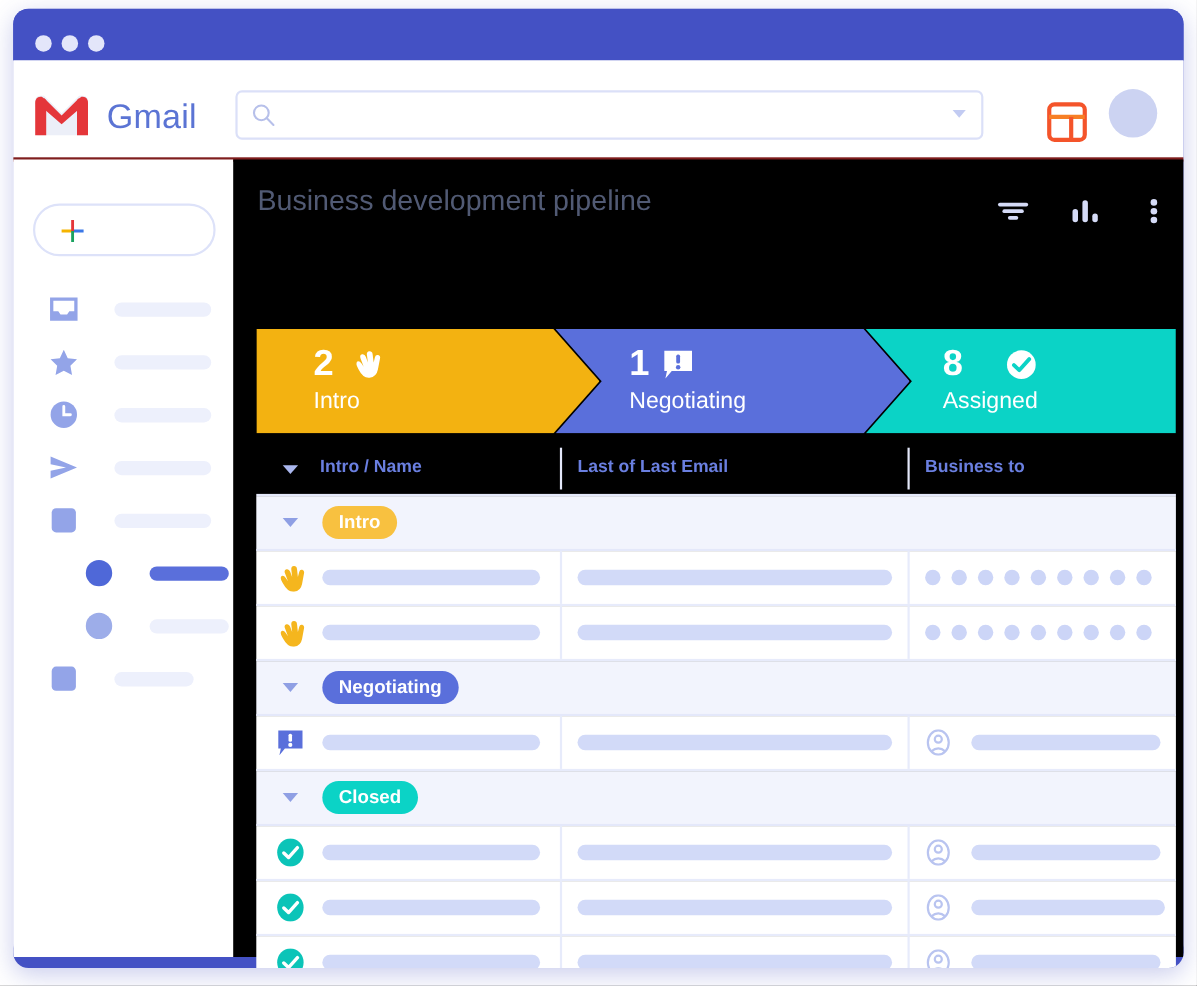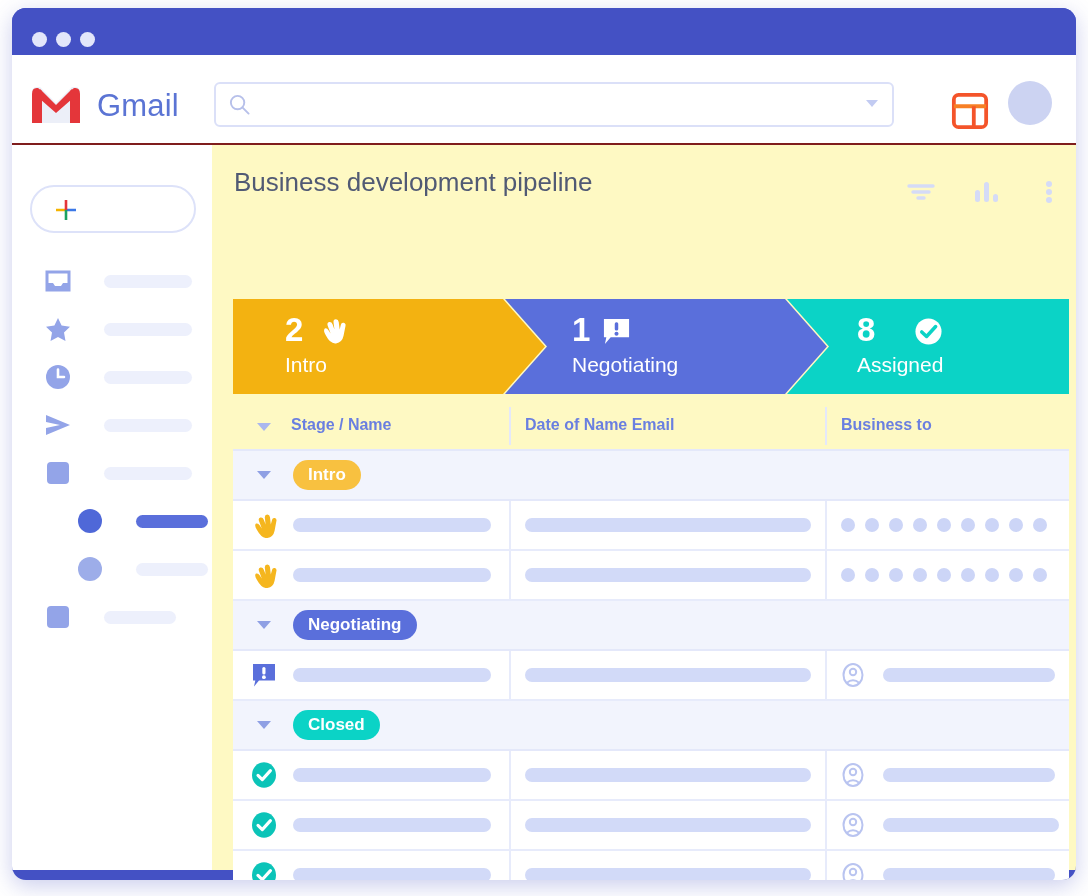--- a/index.html
+++ b/index.html
@@ -166,21 +166,21 @@
   .nav-row.sub .nav-icon { left: 64px; }
   .nav-row.sub .nav-bar  { left: 124px; }
   .nav-row.active .nav-bar { background: #5a6fdb; }
 
   
   #main {
     position: absolute;
     left: 200px; top: 90px;
     width: 864px;
     height: 725px;
-    background: #fef9c3;
+    background: #000000;
   }
 
   #page-title {
     position: absolute;
     left: 22px; top: 22px;
     font-size: 26px;
     color: #515a74;
   }
   .hdr-act {
     position: absolute;
@@ -512,23 +512,23 @@
             <circle cx="15" cy="15" r="13.5" fill="#ffffff"></circle>
             <path d="M8 15.4 L13 20.2 L22.4 9.8" fill="none" stroke="#0bd3c6" stroke-width="3.6" stroke-linecap="round" stroke-linejoin="round"></path>
           </svg>
           <div class="s-label">Assigned</div>
         </div>
       </div>
 
       <div id="table">
         <div class="thead">
           <div id="th-caret"></div>
-          <div class="th" id="th-0">Stage / Name</div>
+          <div class="th" id="th-0">Intro / Name</div>
           <div class="colsep" id="sep-h1"></div>
-          <div class="th" id="th-1">Date of Name Email</div>
+          <div class="th" id="th-1">Last of Last Email</div>
           <div class="colsep" id="sep-h2"></div>
           <div class="th" id="th-2">Business to</div>
         </div>
         <div id="tbody">
             <div class="group-row">
               <div class="group-caret"></div>
               <div class="badge" style="background: rgb(248, 193, 64);">Intro</div>
             </div>
             <div class="data-row">
               <svg class="r-icon" viewBox="0 0 26 26">

